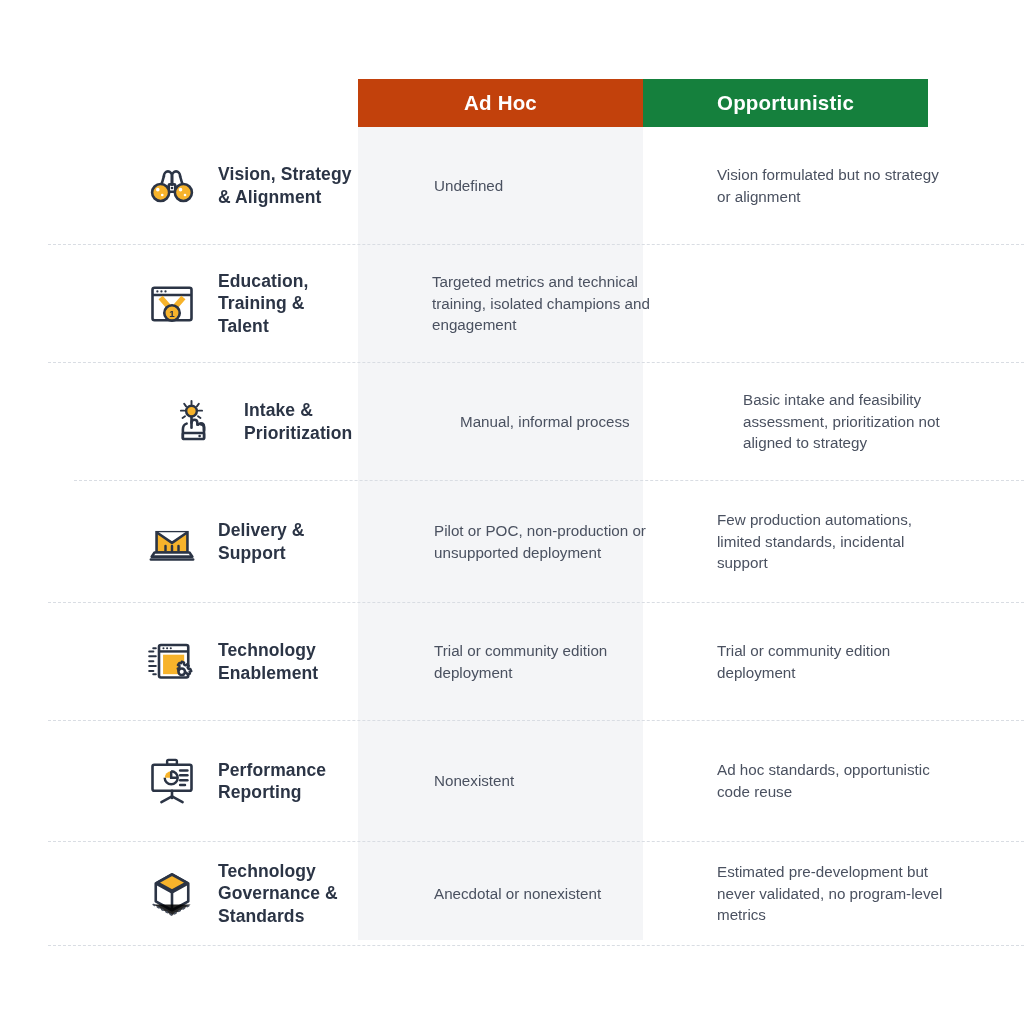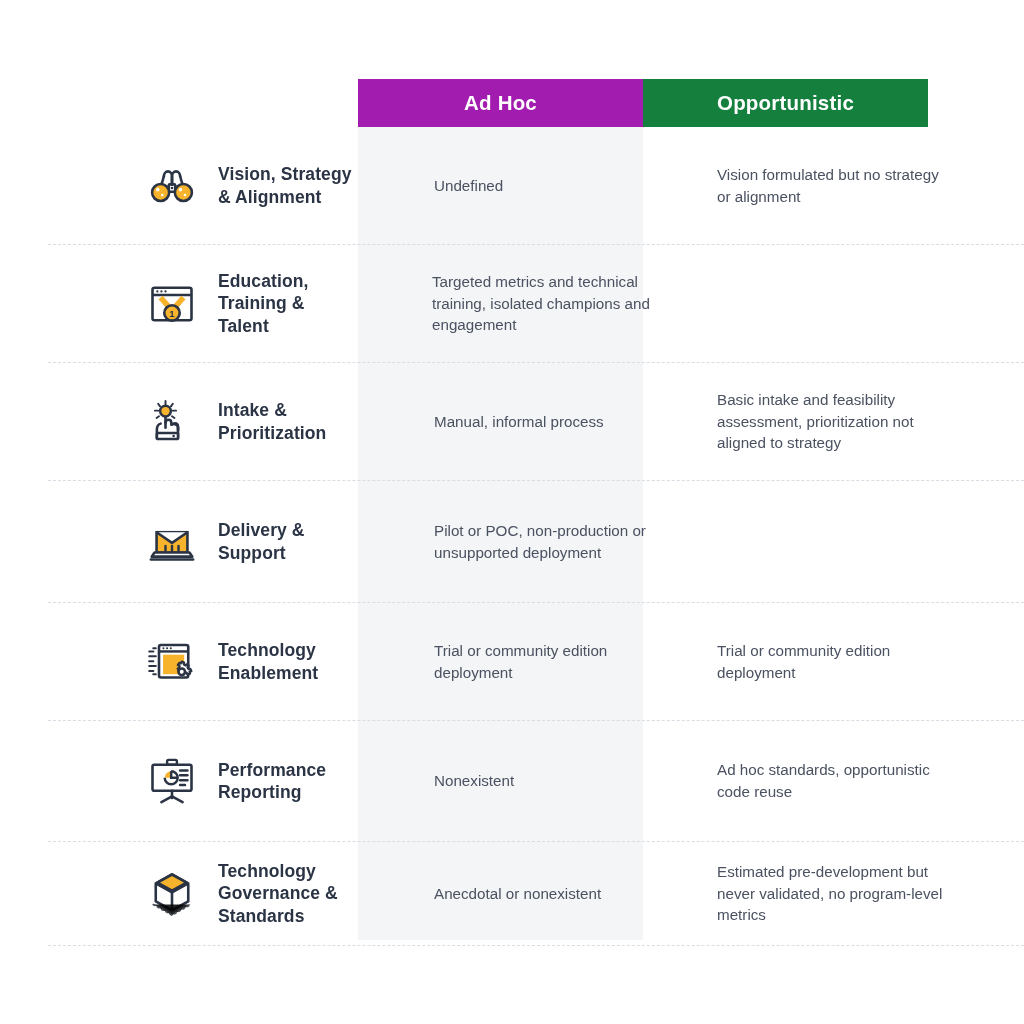--- a/index.html
+++ b/index.html
@@ -36,21 +36,21 @@
   .hdr {
     height: 48px;
     display: flex;
     align-items: center;
     justify-content: center;
     color: #ffffff;
     font-size: 20.5px;
     font-weight: bold;
     letter-spacing: .2px;
   }
-  #hdr-adhoc { width: 285px; background: #a21caf; }
+  #hdr-adhoc { width: 285px; background: #c2410c; }
   #hdr-opp   { width: 285px; background: #15803d; }
 
   
   #table-body {
     position: absolute;
     top: 127px; left: 0;
     width: 1024px;
     z-index: 2;
     padding-left: 48px;
   }
@@ -142,21 +142,21 @@
       <circle cx="24" cy="16.5" r="1.4" fill="#2b3445"></circle>
       <path d="M18 24l14 16 14-16" fill="none" stroke="#f7b32b" stroke-width="7" stroke-linejoin="round"></path>
       <circle cx="32" cy="43" r="9.5" fill="#f7b32b" stroke="#2b3445" stroke-width="3.2"></circle>
       <text x="32" y="48" font-family="Liberation Sans, sans-serif" font-size="12" font-weight="bold" text-anchor="middle" fill="#2b3445">1</text>
     </svg>
           </span>
           <div class="label-text">Education,<br>Training &amp;<br>Talent</div>
         </div>
         <div class="cell-val opp">Targeted metrics and technical training, isolated champions and engagement</div>
       </div>
-      <div class="row" style="height: 118px;">
+      <div class="row" style="height: 118px; margin-left: 26px;">
         <div class="cell-label">
           <span class="icon-wrap">
     <svg viewBox="0 0 64 64">
       <g stroke="#2b3445" stroke-width="2.4" stroke-linecap="round">
         <path d="M24 6v4"></path>
                 <path d="M15 9.5l2.3 3.3"></path>
                 <path d="M33 9.5l-2.3 3.3"></path>
         <path d="M11 18h4"></path>
                 <path d="M37 18h-4"></path>
                 <path d="M13 27l3-2"></path>
@@ -189,20 +189,21 @@
                 <path d="M32 37v6"></path>
                 <path d="M40 37v5"></path>
       </g>
       <path d="M7 50h50l-3.5-5H10.5z" fill="#fff" stroke="#2b3445" stroke-width="3.2" stroke-linejoin="round"></path>
       <path d="M6 53.5h52" stroke="#2b3445" stroke-width="3.2" stroke-linecap="round"></path>
     </svg>
           </span>
           <div class="label-text">Delivery &amp;<br>Support</div>
         </div>
         <div class="cell-val">Pilot or POC, non-production or unsupported deployment</div>
+        <div class="cell-val opp">Few production automations, limited standards, incidental support</div>
       </div>
       <div class="row" style="height: 118px;">
         <div class="cell-label">
           <span class="icon-wrap">
     <svg viewBox="0 0 64 64">
       <g stroke="#2b3445" stroke-width="2.6" stroke-linecap="round">
         <path d="M4 19h5"></path>
                 <path d="M4 25h8"></path>
                 <path d="M4 31h5"></path>
                 <path d="M4 37h8"></path>

